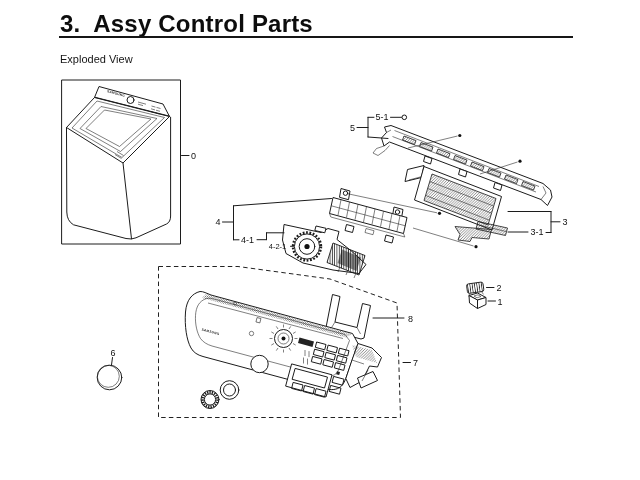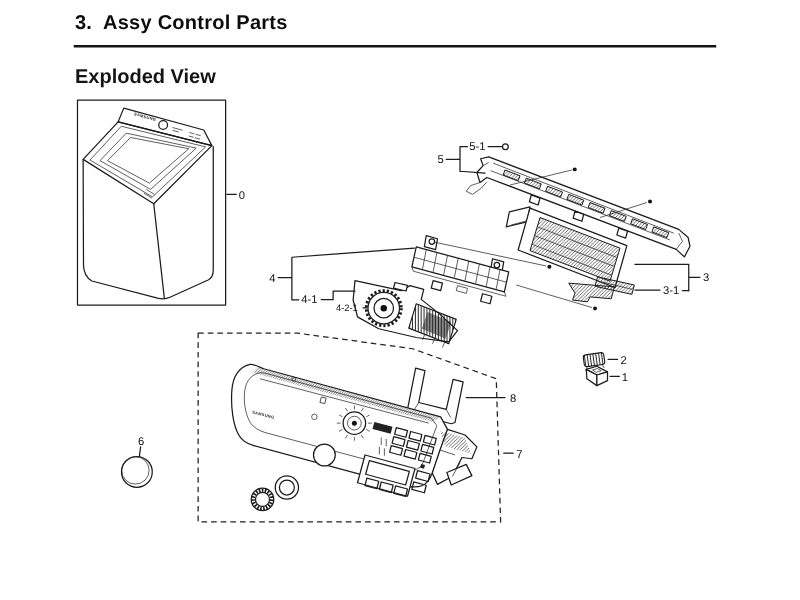--- a/index.html
+++ b/index.html
@@ -1,28 +1,28 @@
 <!DOCTYPE html>
 <html><head>
 <meta charset="utf-8">
 <style>
   html,body{margin:0;padding:0;background:#e8e8e8;}
   #page{
     position:relative;width:640px;height:480px;background:#ffffff;
     font-family:"Liberation Sans",sans-serif;overflow:hidden;
   }
   #page-title{
-    position:absolute;left:60px;top:10px;font-size:16px;font-weight:bold;
+    position:absolute;left:60px;top:10px;font-size:24px;font-weight:bold;
     color:#0d0d0d;letter-spacing:0.2px;white-space:pre;
   }
   #title-underline{
     position:absolute;left:59px;top:36px;width:514px;height:2px;background:#161616;
   }
   #section-label{
-    position:absolute;left:60px;top:53px;font-size:16px;font-weight:bold;color:#141414;
+    position:absolute;left:60px;top:53px;font-size:11px;font-weight:normal;color:#141414;
   }
   svg{position:absolute;left:0;top:0;}
   .ln{fill:none;stroke:#1c1c1c;stroke-width:1;stroke-linejoin:round;stroke-linecap:round;}
   .thin{fill:none;stroke:#2a2a2a;stroke-width:0.6;stroke-linejoin:round;}
   .fw{fill:#ffffff;stroke:#1c1c1c;stroke-width:1;stroke-linejoin:round;}
   .fh{fill:url(#hatch);stroke:#1c1c1c;stroke-width:0.8;stroke-linejoin:round;}
   .fv{fill:url(#vhatch);stroke:#1c1c1c;stroke-width:0.9;stroke-linejoin:round;}
   .dot{fill:#111;stroke:none;}
   .lab{font-family:"Liberation Sans",sans-serif;font-size:9px;fill:#111;}
   .lab2{font-family:"Liberation Sans",sans-serif;font-size:7.5px;fill:#111;}

